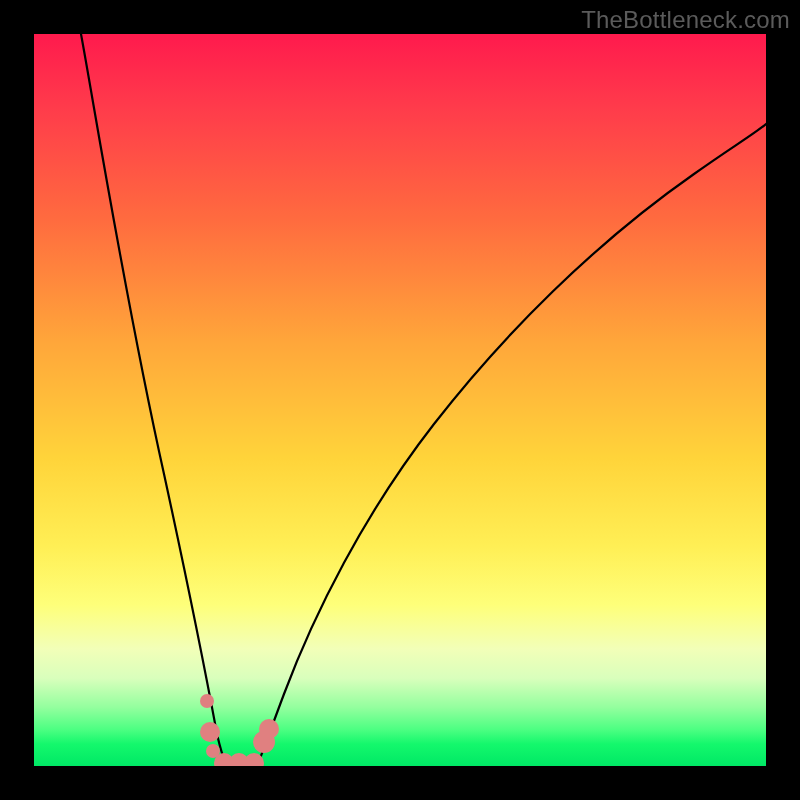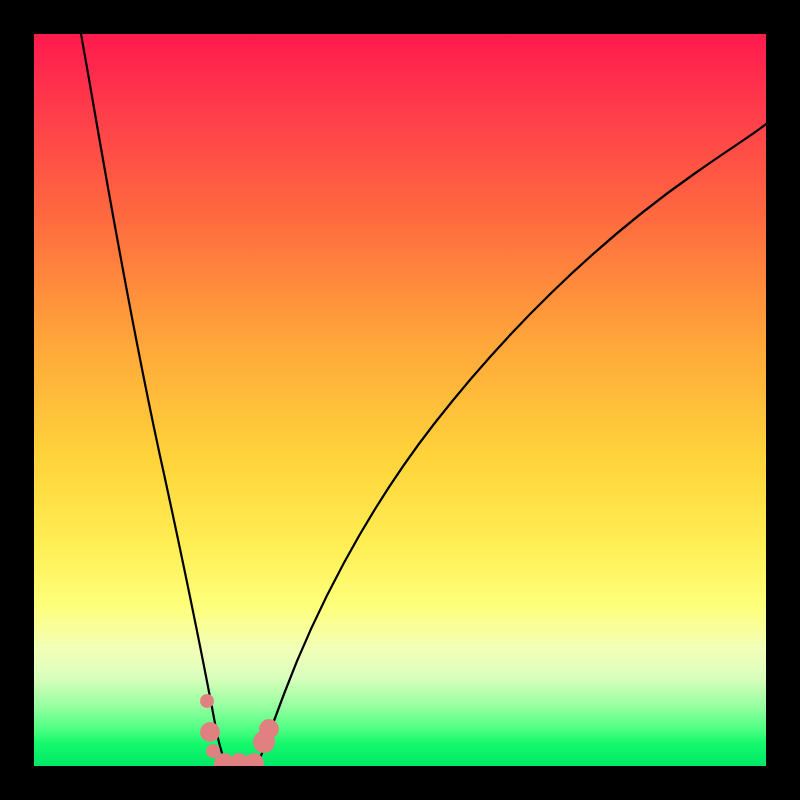--- a/index.html
+++ b/index.html
@@ -84,13 +84,14 @@
         <circle class="dot" cx="176" cy="698" r="10"></circle>
         <circle class="dot" cx="179" cy="717" r="7"></circle>
         <circle class="dot" cx="190" cy="729" r="10"></circle>
         <circle class="dot" cx="205" cy="729" r="10"></circle>
         <circle class="dot" cx="220" cy="729" r="10"></circle>
         <circle class="dot" cx="230" cy="708" r="11"></circle>
         <circle class="dot" cx="235" cy="695" r="10"></circle>
       </g>
     </svg>
   </div>
+  <div class="watermark">TheBottleneck.com</div>
 </div>
 
 </body></html>

